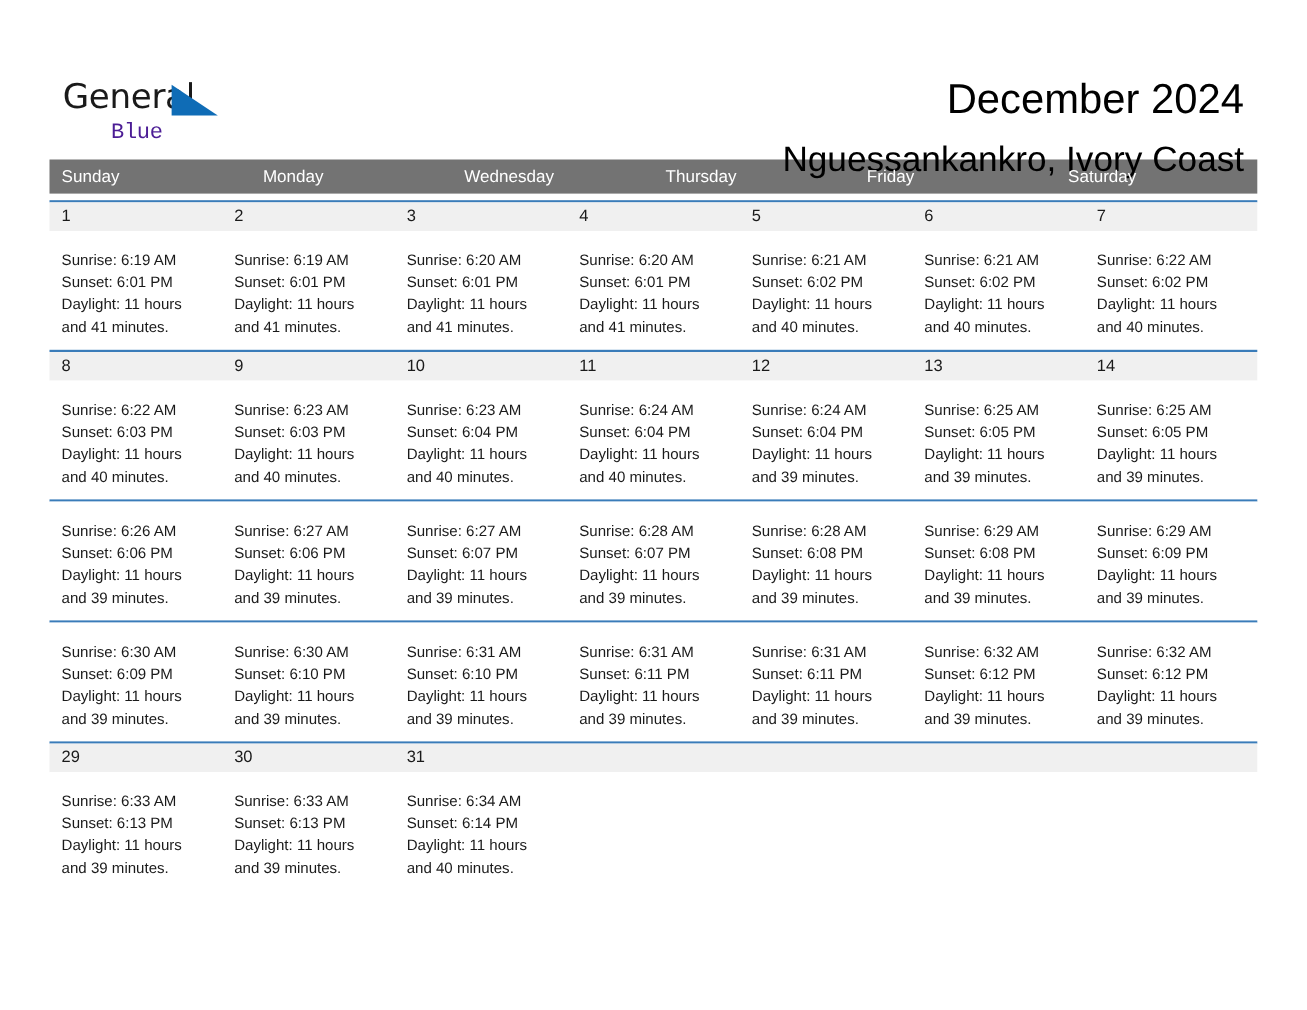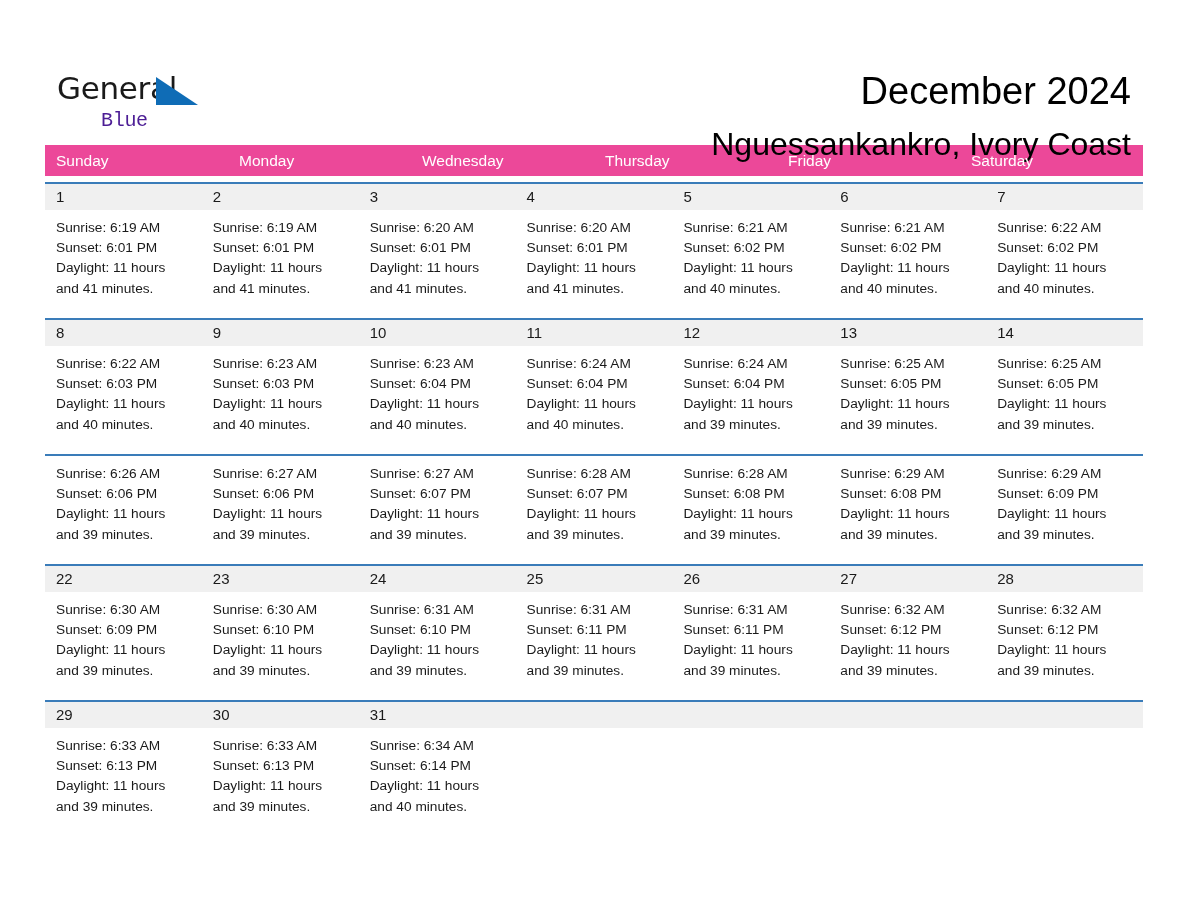--- a/index.html
+++ b/index.html
@@ -89,21 +89,21 @@
     font-family: "Liberation Sans", sans-serif;
   }
 
   
   .calendar {
     margin: 12px 45px 0 45px;
     width: 1098px;
   }
   .dow-row {
     display: flex;
-    background: #ec4899;
+    background: #737373;
     height: 31px;
   }
   .dow-cell {
     flex: 1 1 0;
     color: #ffffff;
     font-size: 15.5px;
     line-height: 31px;
     padding-left: 11px;
     font-family: "Liberation Sans", sans-serif;
     overflow: hidden;
@@ -127,21 +127,21 @@
     color: #1a1a1a;
     font-family: "Liberation Sans", sans-serif;
   }
   .week-body {
     display: flex;
     background: #ffffff;
     height: 102px;
   }
   .info-cell {
     flex: 1 1 0;
-    padding: 8px 10px 0 11px;
+    padding: 17px 10px 0 11px;
     font-size: 13.7px;
     line-height: 20.2px;
     color: #1a1a1a;
     font-family: "Liberation Sans", sans-serif;
   }
   .info-line { white-space: nowrap; }
 </style>
 </head>
 <body>
 
@@ -324,29 +324,20 @@
             </div>
             <div class="info-cell">
               <div class="info-line">Sunrise: 6:29 AM</div>
               <div class="info-line">Sunset: 6:09 PM</div>
               <div class="info-line">Daylight: 11 hours</div>
               <div class="info-line">and 39 minutes.</div>
             </div>
           </div>
         </div>
         <div class="week">
-          <div class="week-dates">
-            <div class="date-cell">22</div>
-            <div class="date-cell">23</div>
-            <div class="date-cell">24</div>
-            <div class="date-cell">25</div>
-            <div class="date-cell">26</div>
-            <div class="date-cell">27</div>
-            <div class="date-cell">28</div>
-          </div>
           <div class="week-body">
             <div class="info-cell">
               <div class="info-line">Sunrise: 6:30 AM</div>
               <div class="info-line">Sunset: 6:09 PM</div>
               <div class="info-line">Daylight: 11 hours</div>
               <div class="info-line">and 39 minutes.</div>
             </div>
             <div class="info-cell">
               <div class="info-line">Sunrise: 6:30 AM</div>
               <div class="info-line">Sunset: 6:10 PM</div>

